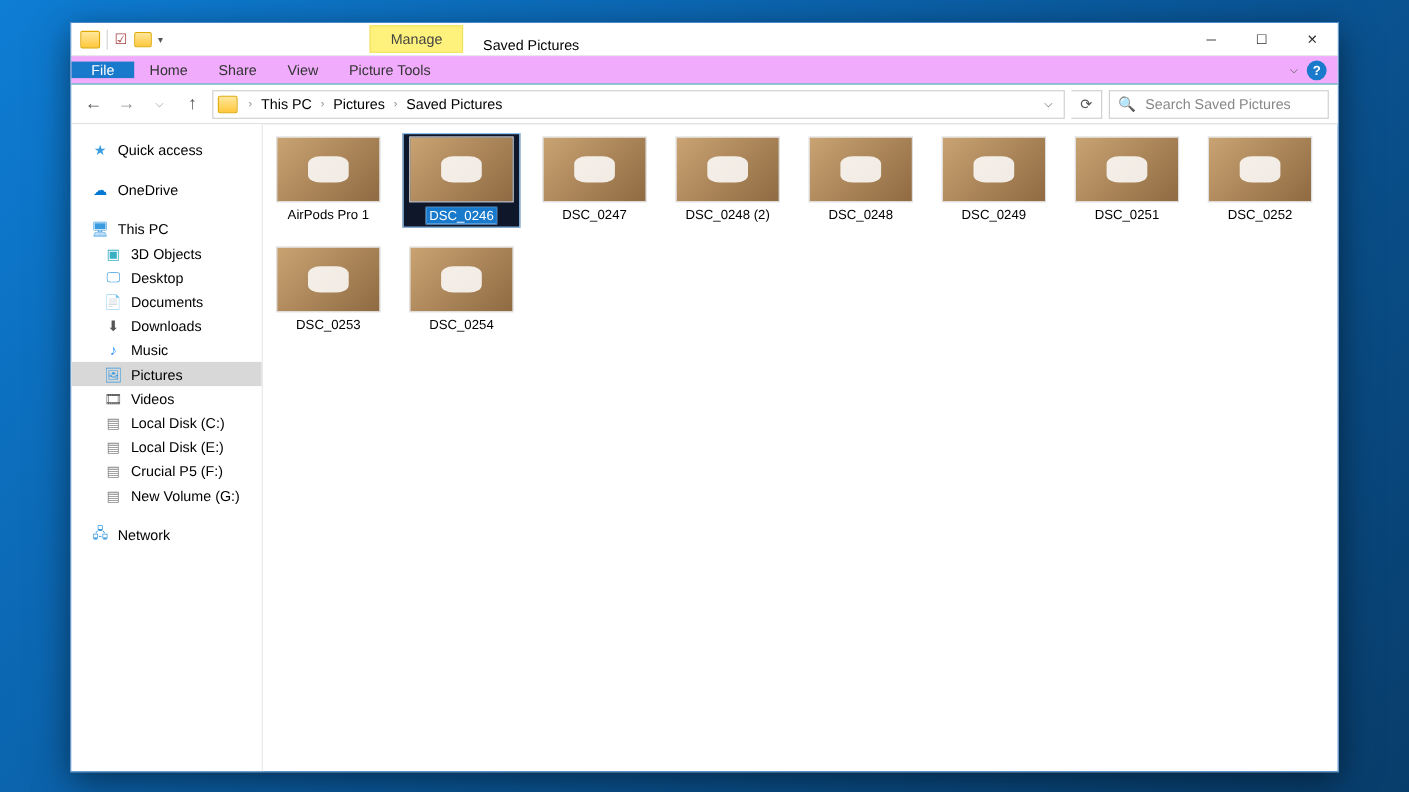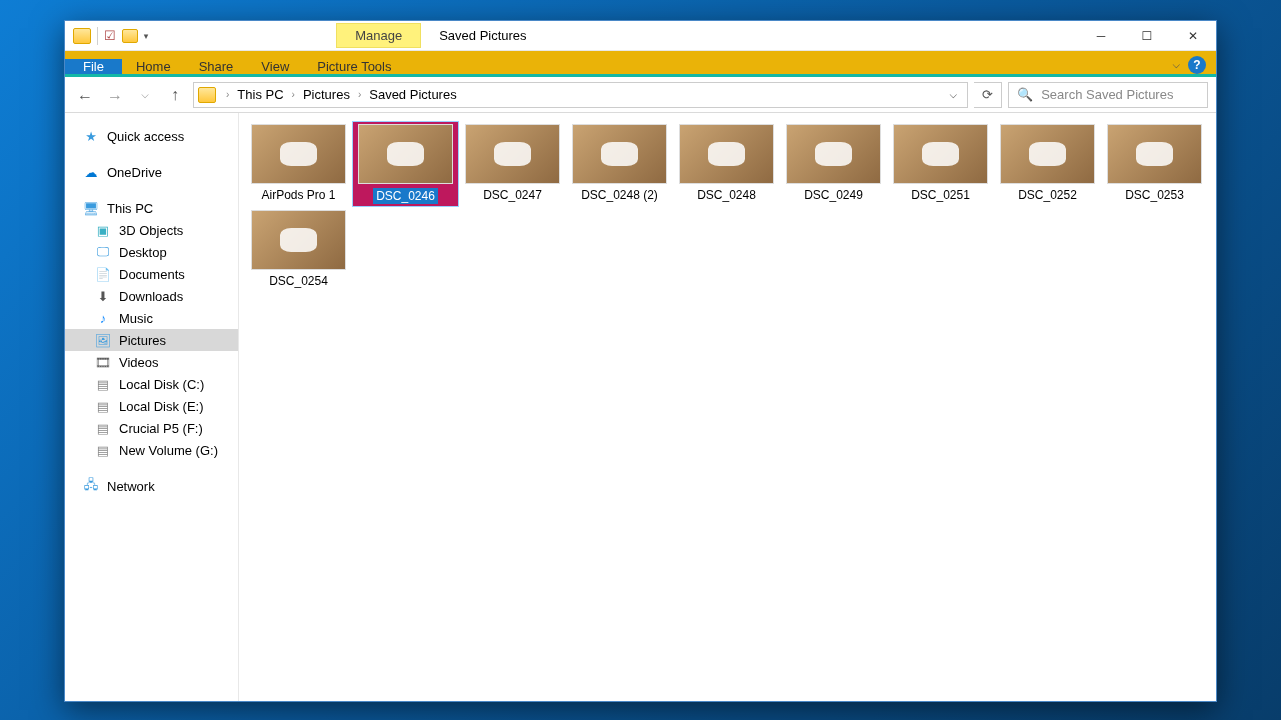--- a/index.html
+++ b/index.html
@@ -5,26 +5,26 @@
   * { box-sizing: border-box; font-family: 'Segoe UI', Tahoma, sans-serif; }
   body { margin:0; background:#0a6bb8; width:1281px; height:720px; overflow:hidden; position:relative;}
   body::before{content:'';position:absolute;inset:0;background:linear-gradient(135deg,#0e7dd4 0%,#0a5a9e 50%,#083d6b 100%);}
   .window{position:absolute;left:64px;top:20px;width:1153px;height:682px;background:#fff;box-shadow:0 8px 30px rgba(0,0,0,.5);display:flex;flex-direction:column;border:1px solid #4a88c7;}
   .titlebar{height:30px;display:flex;align-items:center;background:#fff;border-bottom:1px solid #e8e8e8;}
   .qat{display:flex;align-items:center;gap:6px;padding:0 8px;}
   .folder-ico{width:18px;height:16px;background:linear-gradient(#ffe79b,#ffc83d);border:1px solid #e0a800;border-radius:2px;}
   .qat-sep{width:1px;height:18px;background:#d0d0d0;}
   .qat-check{font-size:13px;color:#ac4343;}
   .qat-drop{font-size:9px;color:#555;}
-  .title-center{flex:1;display:flex;align-items:center;}
+  .title-center{flex:1;display:flex;align-items:flex-end;}
   .manage-btn{background:#fff27c;color:#444;padding:4px 18px;font-size:13px;margin-left:180px;border:1px solid #f0e060;}
   .title-text{font-size:13px;margin-left:18px;color:#000;}
   .win-controls{display:flex;}
   .win-btn{width:46px;height:30px;display:flex;align-items:center;justify-content:center;color:#333;font-size:12px;}
-  .ribbon-tabs{height:26px;display:flex;align-items:flex-end;background:#eab308;border-bottom:3px solid #14b8a6;font-size:13px;}
+  .ribbon-tabs{height:26px;display:flex;align-items:center;background:#f0abfc;border-bottom:1px solid #14b8a6;font-size:13px;}
   .tab{padding:0 14px;display:flex;align-items:center;color:#333;cursor:default;}
   .tab.file{background:#1979ca;color:#fff;padding:0 18px;}
   .tab.tool{padding:0 14px;}
   .ribbon-right{margin-left:auto;display:flex;align-items:center;gap:8px;padding-right:10px;}
   .help-ico{width:18px;height:18px;border-radius:50%;background:#1979ca;color:#fff;display:flex;align-items:center;justify-content:center;font-size:12px;font-weight:bold;}
   .addrbar{height:36px;display:flex;align-items:center;padding:4px 8px;gap:6px;background:#fff;border-bottom:1px solid #dadada;}
   .nav-arrow{width:24px;height:24px;display:flex;align-items:center;justify-content:center;color:#999;font-size:16px;}
   .nav-arrow.active{color:#555;}
   .breadcrumb{flex:1;height:26px;border:1px solid #ccc;display:flex;align-items:center;padding:0 4px;font-size:13px;gap:2px;}
   .bc-folder{width:18px;height:16px;background:linear-gradient(#ffe79b,#ffc83d);border:1px solid #e0a800;border-radius:2px;margin-right:4px;}
@@ -34,23 +34,23 @@
   .refresh{width:28px;height:26px;border:1px solid #ccc;border-left:none;display:flex;align-items:center;justify-content:center;color:#555;font-size:13px;}
   .search{width:200px;height:26px;border:1px solid #ccc;display:flex;align-items:center;padding:0 8px;color:#888;font-size:13px;gap:8px;}
   .body{flex:1;display:flex;min-height:0;}
   .sidebar{width:174px;background:#fff;border-right:1px solid #e8e8e8;padding:12px 0;font-size:13px;overflow:auto;}
   .sb-item{display:flex;align-items:center;gap:8px;padding:3px 6px 3px 18px;cursor:default;color:#000;height:22px;}
   .sb-item.sub{padding-left:30px;}
   .sb-item.selected{background:#d8d8d8;}
   .sb-spacer{height:14px;}
   .ico{width:16px;height:16px;flex-shrink:0;display:flex;align-items:center;justify-content:center;font-size:13px;}
   .content{flex:1;padding:8px 6px;overflow:auto;}
-  .grid{display:flex;flex-wrap:wrap;gap:0;align-content:flex-start;}
+  .grid{display:flex;flex-wrap:wrap;gap:14px;align-content:flex-start;}
   .thumb{width:107px;display:flex;flex-direction:column;align-items:center;padding:3px;margin:0;}
-  .thumb.selected{background:#be185d;border:1px solid #99d1ff;padding:2px;align-items:center;}
+  .thumb.selected{background:#0f172a;border:1px solid #99d1ff;padding:2px;align-items:center;}
   .img{width:95px;height:60px;background:linear-gradient(135deg,#c9a372,#8f6a42);border:1px solid #ddd;position:relative;overflow:hidden;}
   .img::after{content:'';position:absolute;left:30%;top:30%;width:40%;height:40%;background:rgba(255,255,255,.85);border-radius:30%;}
   .fname{font-size:12px;text-align:center;margin-top:4px;color:#000;max-width:100%;overflow:hidden;white-space:nowrap;}
   .fname.edit{background:#fff;border:1px solid #1979ca;padding:0;}
   .fname.edit span{background:#1979ca;color:#fff;padding:0 2px;}
   .statusbar{height:24px;border-top:1px solid #dadada;display:flex;align-items:center;font-size:12px;color:#444;padding:0 10px;gap:16px;}
   .view-icons{margin-left:auto;display:flex;gap:2px;}
   .view-btn{width:22px;height:18px;border:1px solid #ccc;display:flex;align-items:center;justify-content:center;font-size:10px;color:#555;}
   .view-btn.active{background:#cce8ff;border-color:#99d1ff;}
 </style>

